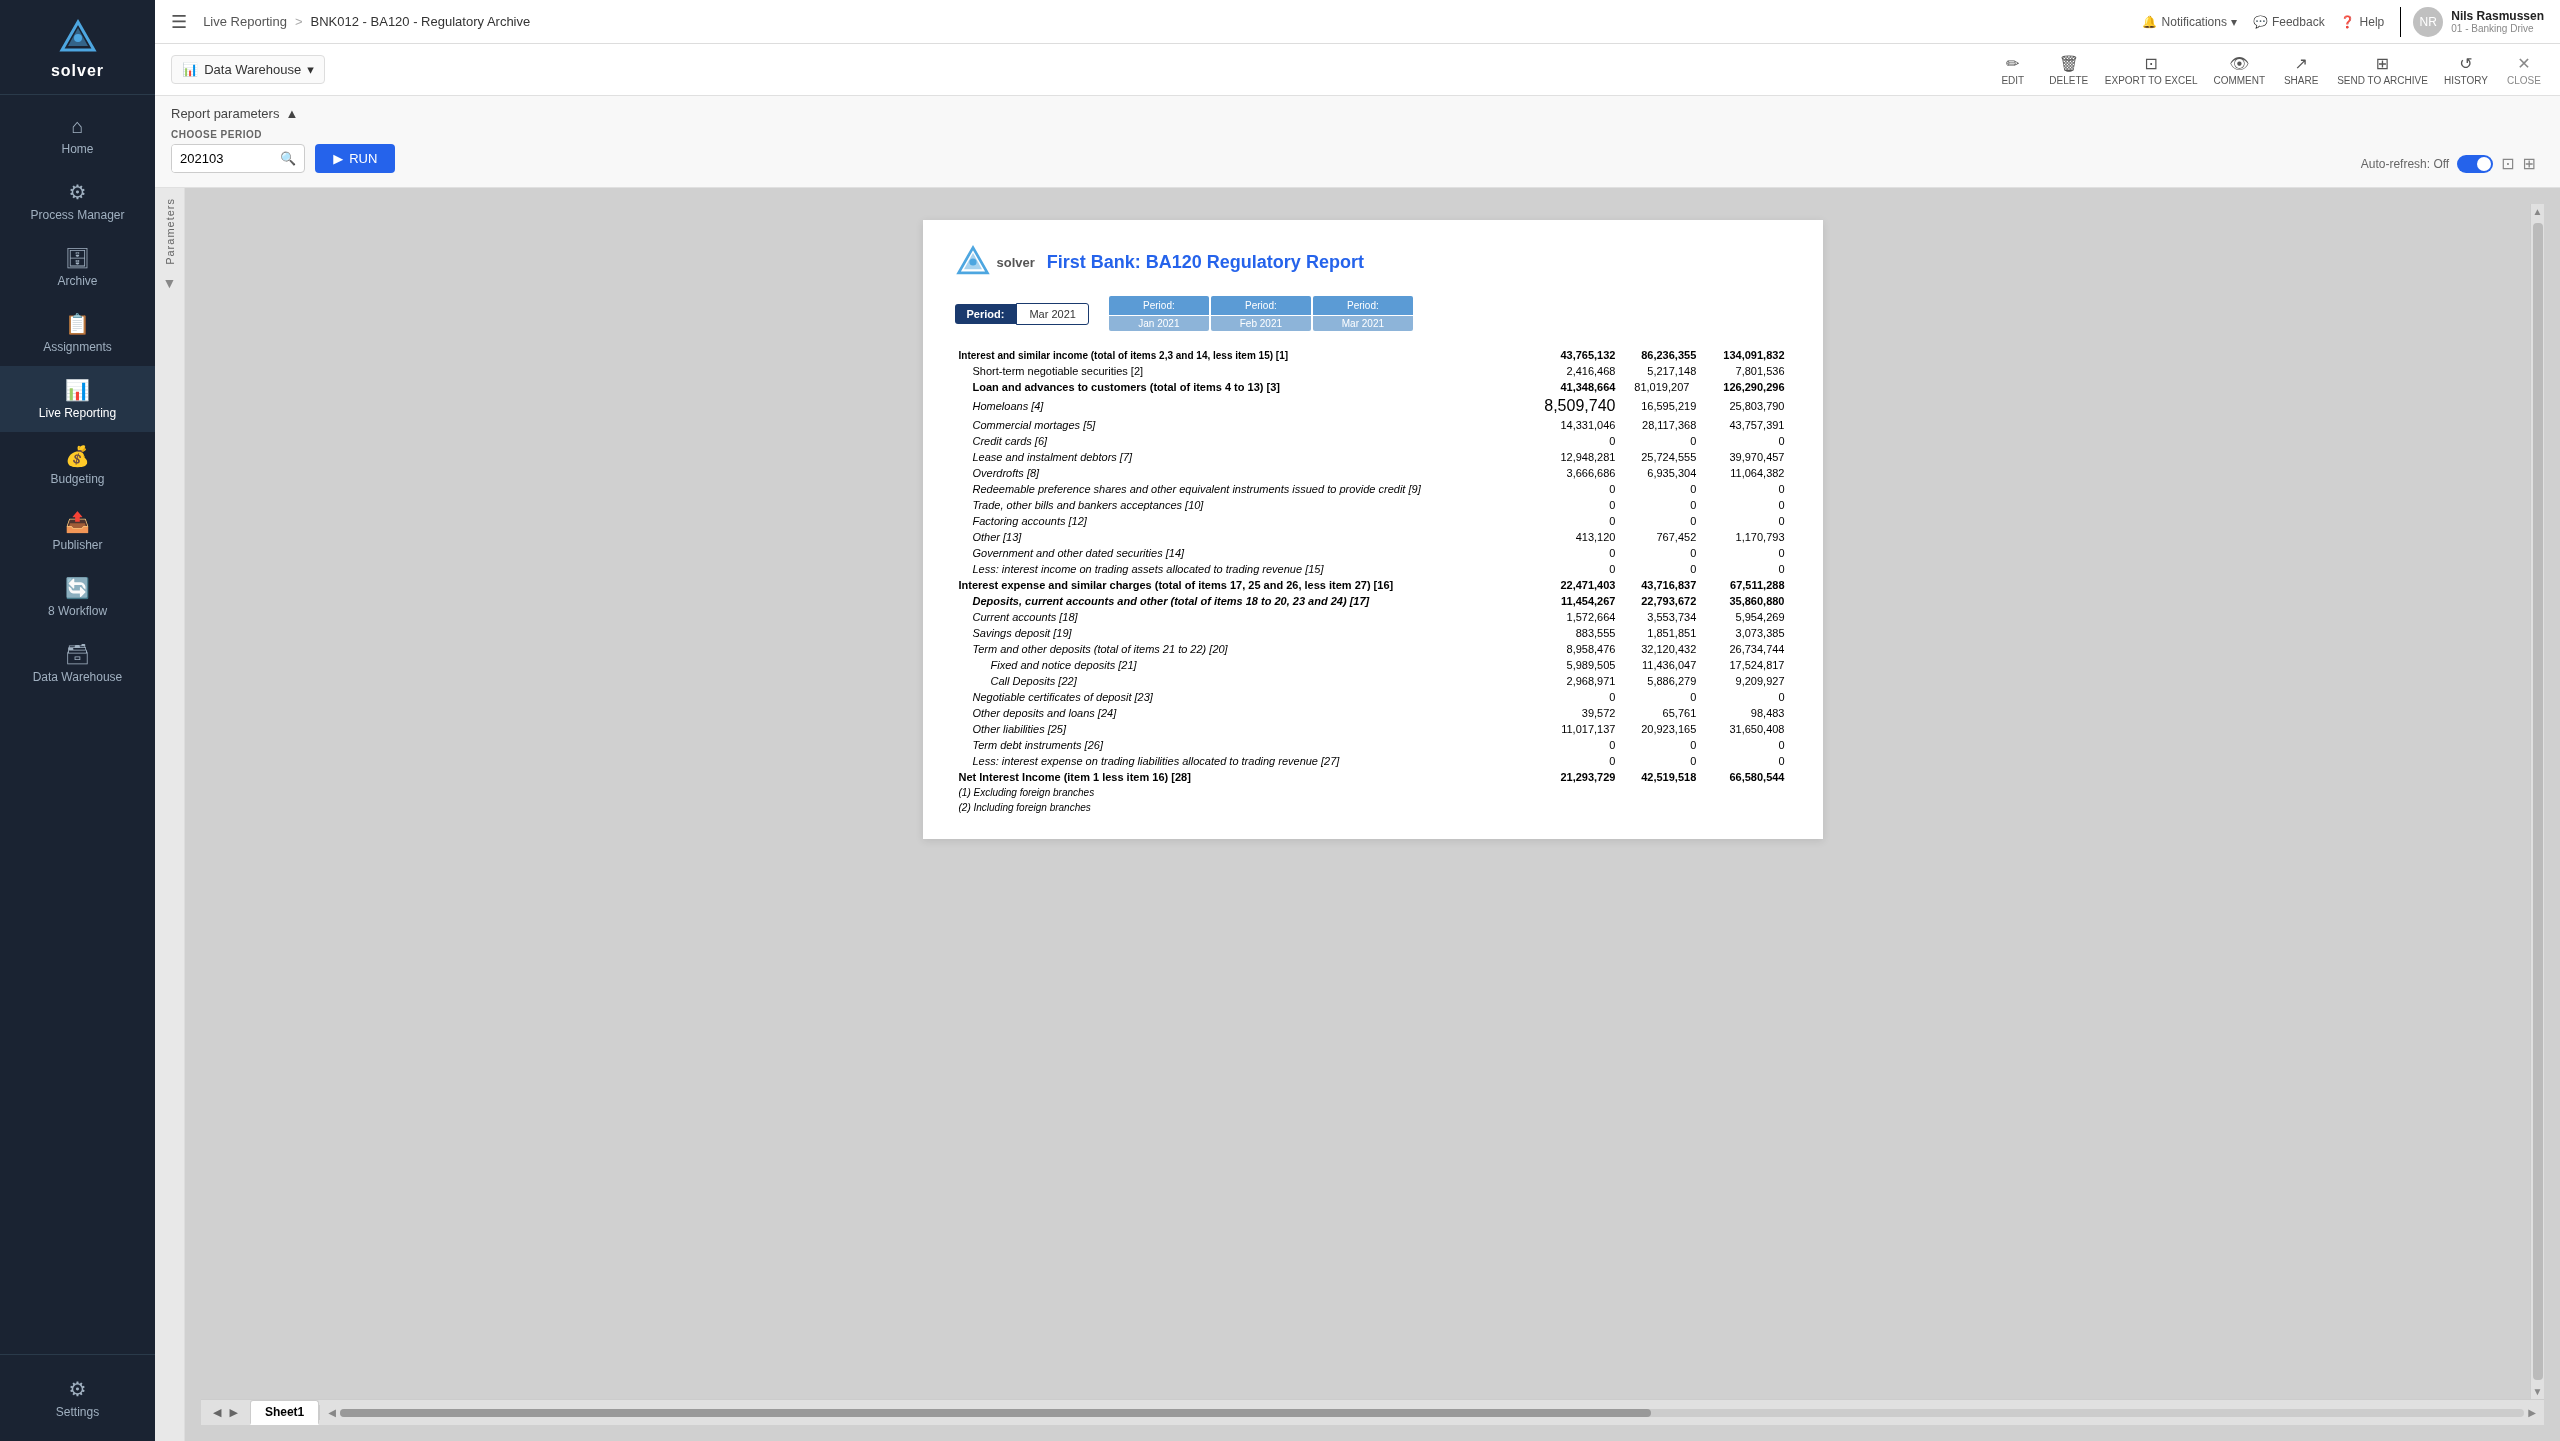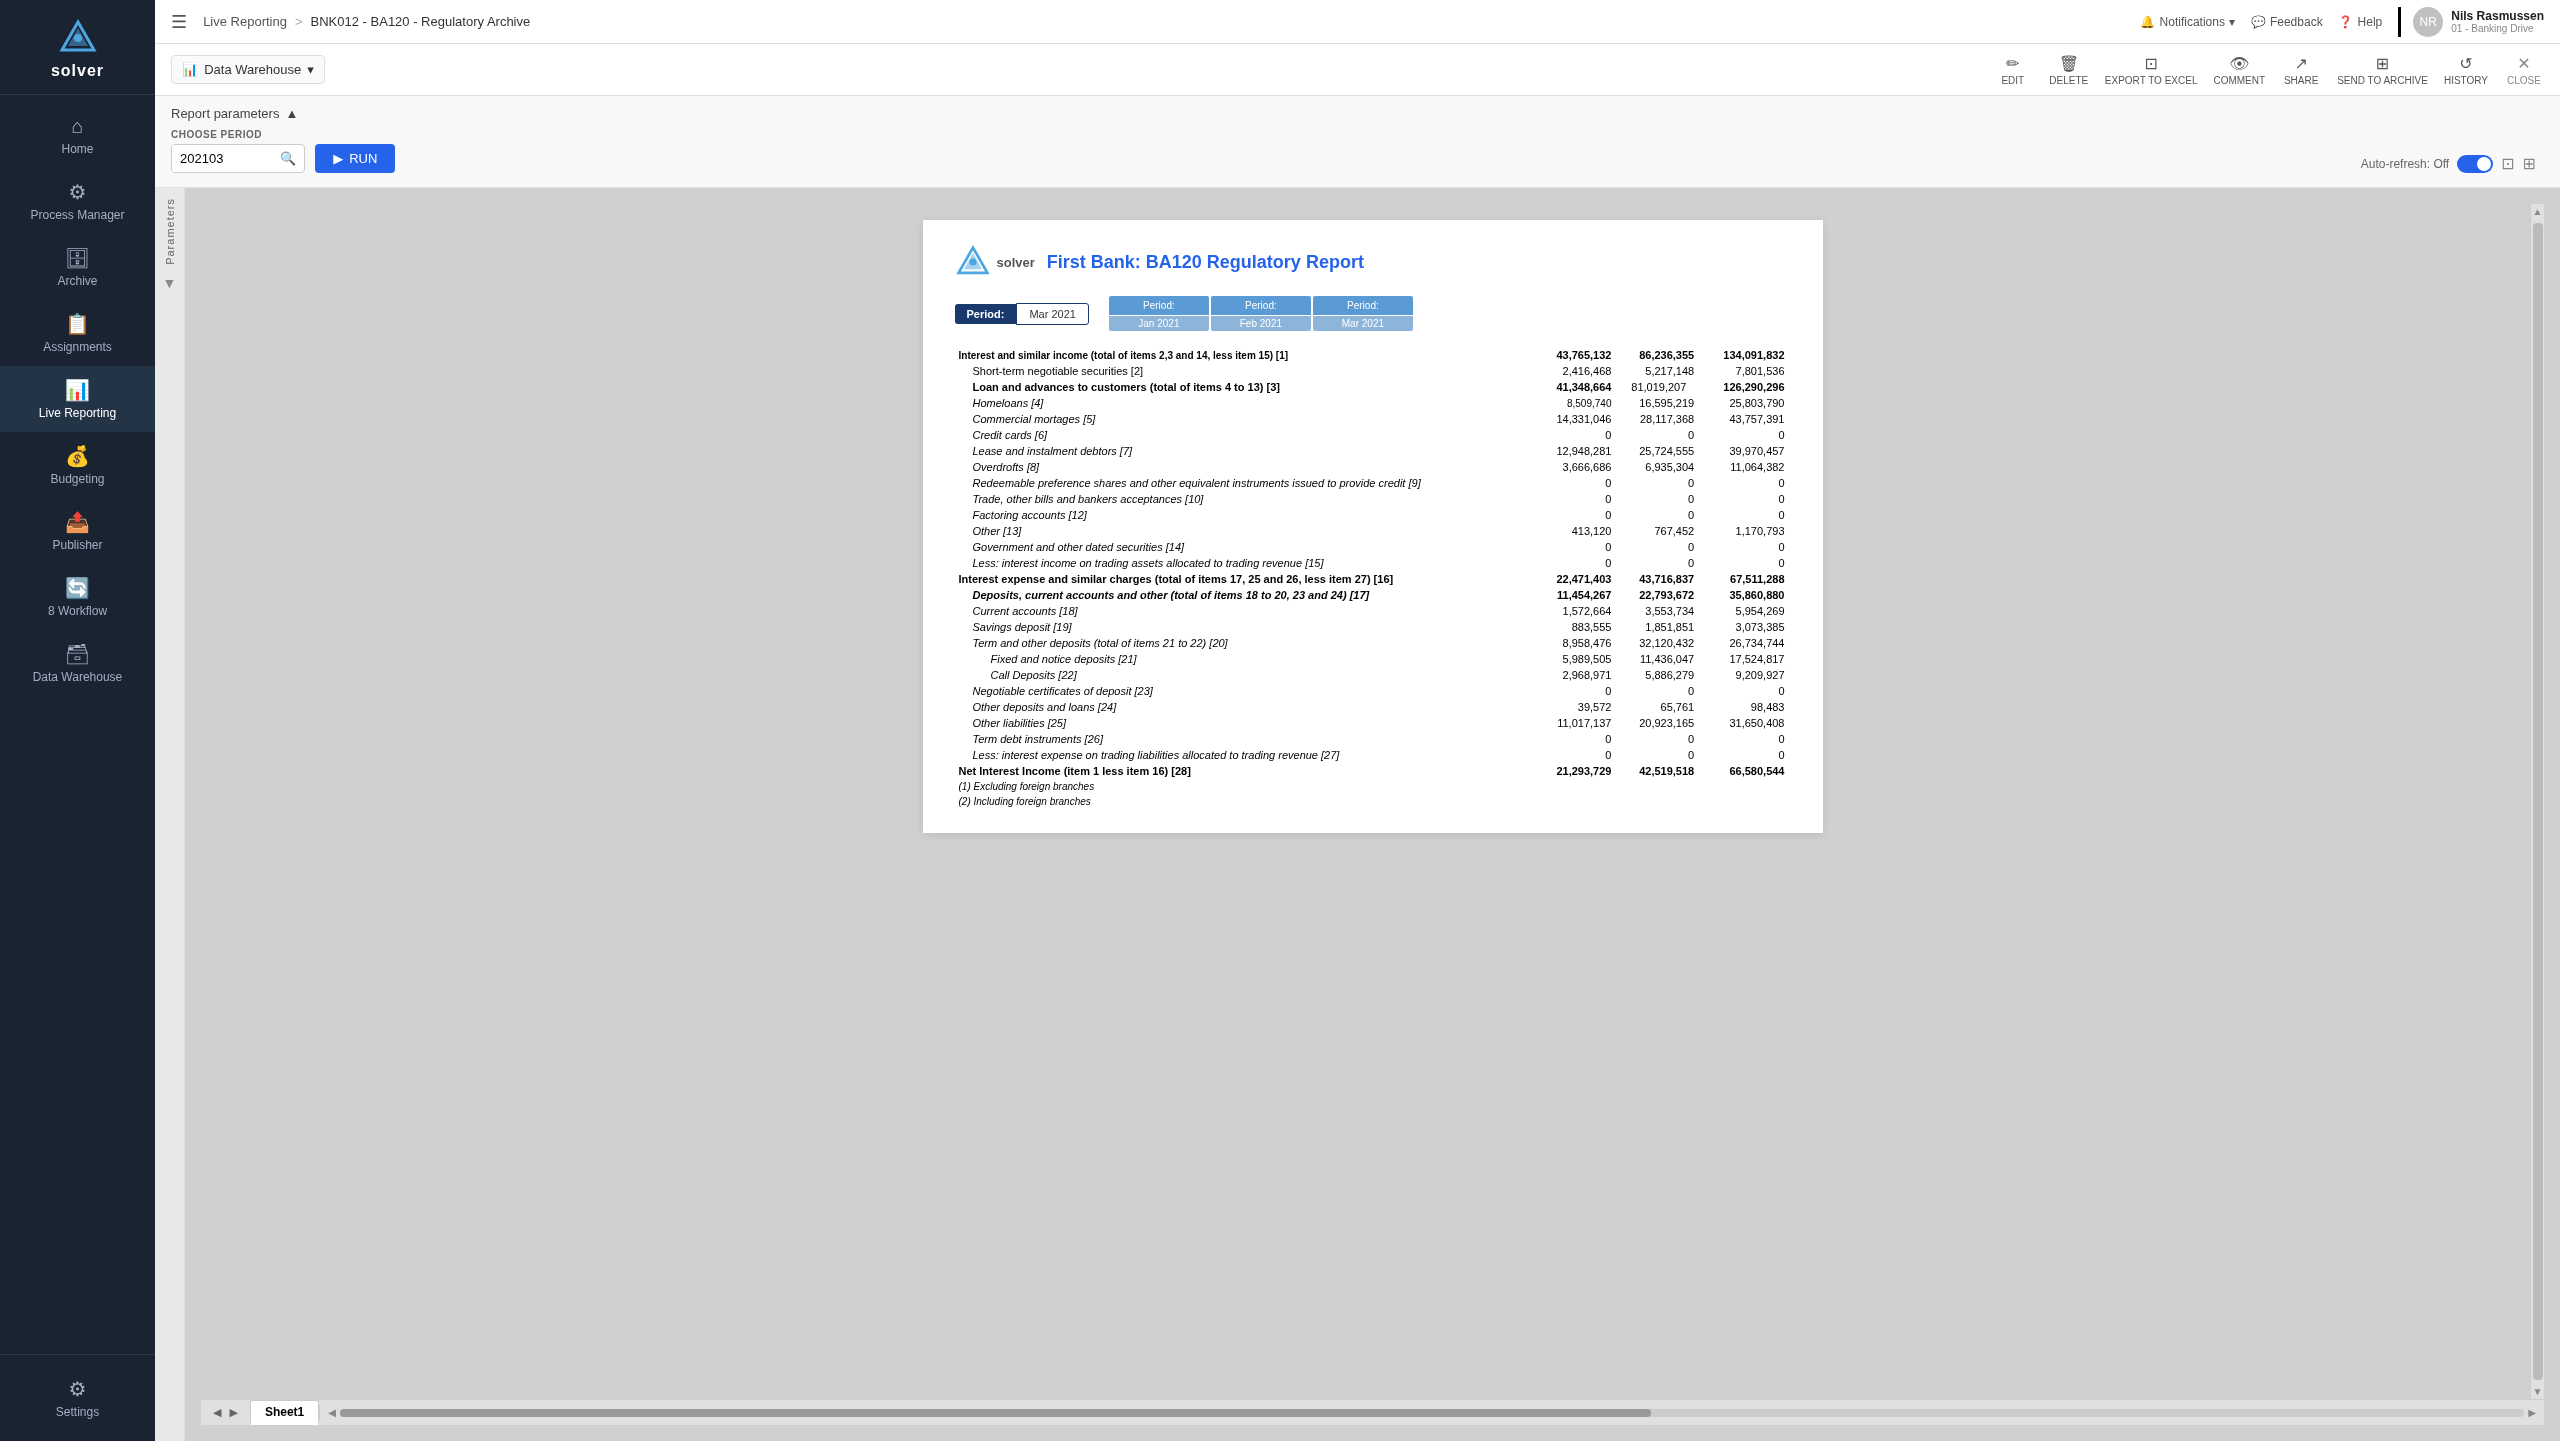--- a/index.html
+++ b/index.html
@@ -210,21 +210,21 @@
         <span>▾</span>
       </div>
       <div class="topbar-btn">
         <span>💬</span>
         <span>Feedback</span>
       </div>
       <div class="topbar-btn">
         <span>❓</span>
         <span>Help</span>
       </div>
-      <div style="display:flex;align-items:center;gap:8px;border-left:3px solid #000000;padding-left:12px;">
+      <div style="display:flex;align-items:center;gap:8px;border-left:1px solid #000000;padding-left:12px;">
         <div class="user-avatar">NR</div>
         <div class="user-info">
           <div class="user-name">Nils Rasmussen</div>
           <div class="user-role">01 - Banking Drive</div>
         </div>
       </div>
     </div>
   </div>
 
   <div id="toolbar">
@@ -374,21 +374,21 @@
     <td style="text-align:right;font-size:11px;">7,801,536</td>
   </tr>
                     <tr>
     <td style="font-size:11px;padding:2px 4px;font-weight:700;font-weight:700;padding-left:18px;">Loan and advances to customers (total of items 4 to 13) [3]</td>
     <td style="text-align:right;font-size:11px;font-weight:700;">41,348,664</td>
     <td style="text-align:center;font-size:11px;font-weight:400;">81,019,207</td>
     <td style="text-align:right;font-size:11px;font-weight:700;">126,290,296</td>
   </tr>
                     <tr>
     <td style="font-size:11px;padding:2px 4px;padding-left:18px;font-style:italic;">Homeloans [4]</td>
-    <td style="text-align:right;font-size:10px;">8,509,740</td>
+    <td style="text-align:right;font-size:16px;">8,509,740</td>
     <td style="text-align:right;font-size:11px;">16,595,219</td>
     <td style="text-align:right;font-size:11px;">25,803,790</td>
   </tr>
                     <tr>
     <td style="font-size:11px;padding:2px 4px;padding-left:18px;font-style:italic;">Commercial mortages [5]</td>
     <td style="text-align:right;font-size:11px;">14,331,046</td>
     <td style="text-align:right;font-size:11px;">28,117,368</td>
     <td style="text-align:right;font-size:11px;">43,757,391</td>
   </tr>
                     <tr>

